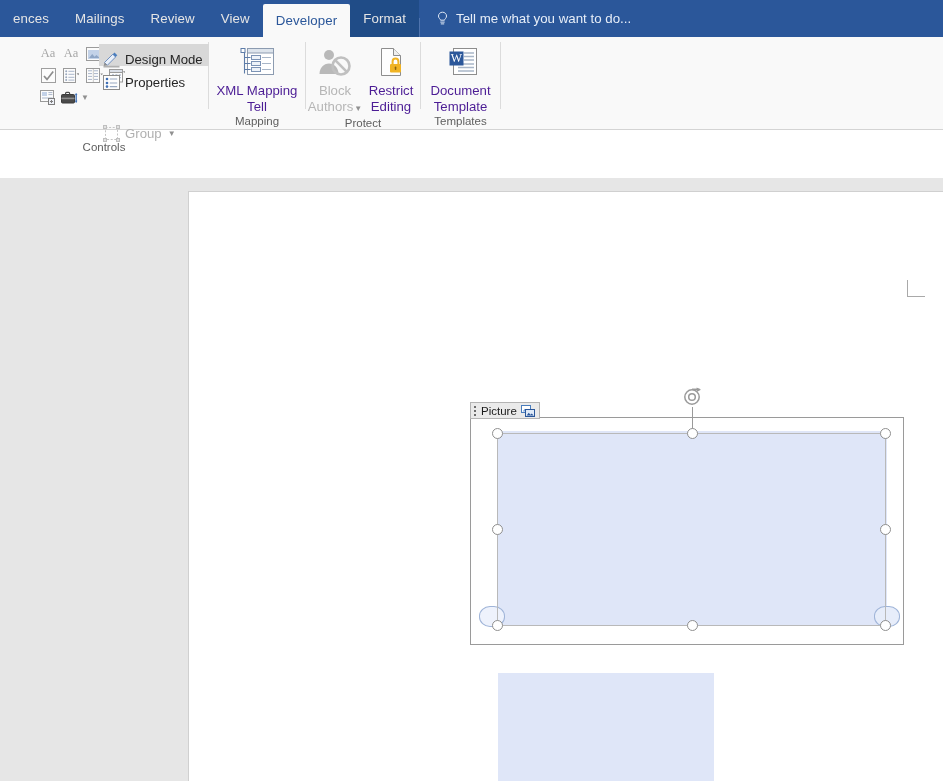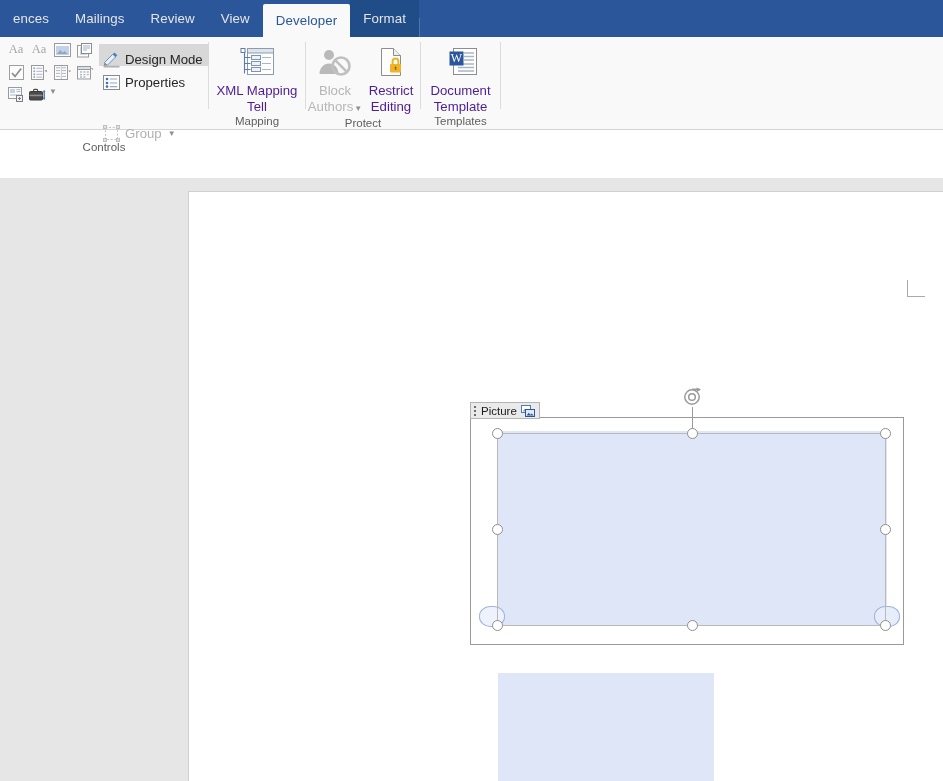--- a/index.html
+++ b/index.html
@@ -75,22 +75,23 @@
   
   .ctrl-grid {
     display: grid;
     grid-template-columns: repeat(4, 22px);
     grid-auto-rows: 21px;
     gap: 1px;
     padding: 3px 0 0 5px;
   }
   .ctrl-cell {
     width: 22px; height: 21px;
-    display: flex; align-items: flex-start; justify-content: center;
+    display: flex; align-items: center; justify-content: center;
     cursor: default;
+    margin-left: 32px;
   }
   .ctrl-cell svg { display: block; }
   .aa-ico {
     font-size: 12.5px; color: #a6a6a6;
     font-family: "Liberation Serif", serif;
     line-height: 1;
   }
 
   
   .bigcol { display: flex; flex-direction: column; padding: 4px 0 0 3px; gap: 1px; }
@@ -210,20 +211,29 @@
     <div class="tab">
       <span>View</span>
     </div>
     <div class="tab active">
       <span>Developer</span>
     </div>
     <div class="tab contextual">
       <span>Format</span>
     </div>
     <div class="tab-sep"></div>
+    <div class="tellme">
+      <span class="bulb">
+        <svg width="13" height="15" viewBox="0 0 13 15">
+          <path d="M6.5 1.2c-2.3 0-4 1.7-4 3.8 0 1.5.8 2.3 1.4 3 .4.5.6.8.6 1.2h4c0-.4.2-.7.6-1.2.6-.7 1.4-1.5 1.4-3 0-2.1-1.7-3.8-4-3.8z" fill="none" stroke="#dfe8f5" stroke-width="1"></path>
+          <path d="M4.7 11.1h3.6M5.2 12.9h2.6" stroke="#dfe8f5" stroke-width="1" stroke-linecap="round"></path>
+        </svg>
+      </span>
+      <span>Tell me what you want to do...</span>
+    </div>
   </div>
 
   <div class="ribbon">
 
     <div class="rgroup" style="width:208px;">
       <div class="gbody">
 
         <div class="ctrl-grid">
 
           <div class="ctrl-cell">

